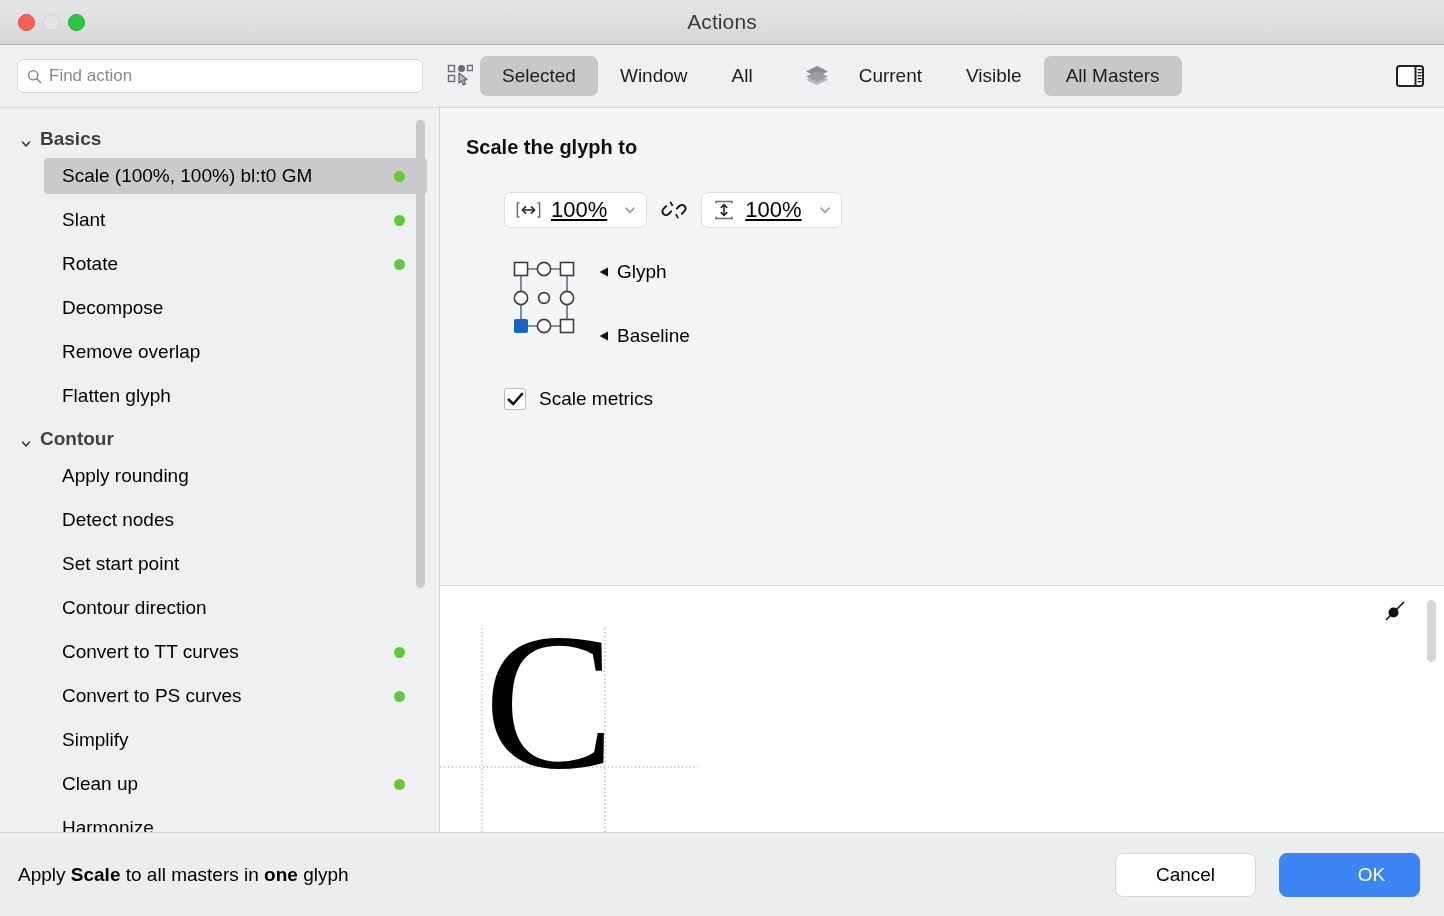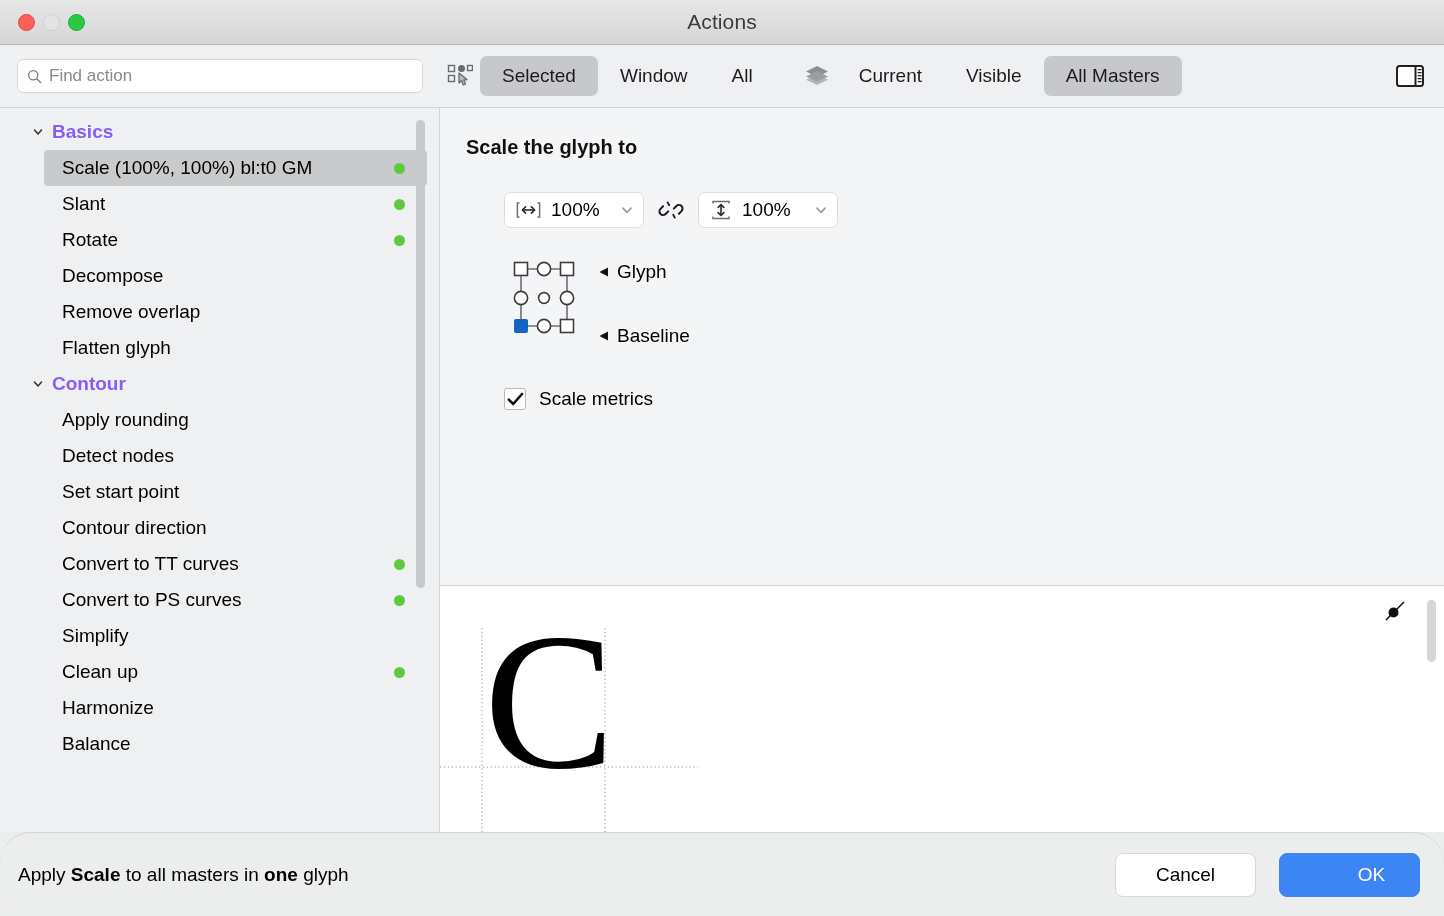--- a/index.html
+++ b/index.html
@@ -156,37 +156,37 @@
     overflow: hidden;
   }
   #sidebar-scroll {
     position: absolute;
     inset: 0;
     overflow: hidden;
     padding-top: 6px;
   }
   .group-header {
     display: flex;
-    align-items: center;
+    align-items: flex-end;
     gap: 8px;
     height: 36px;
-    padding-left: 32px;
+    padding-left: 20px;
     font-size: 19px;
     font-weight: bold;
-    color: #8b5cf6;
+    color: #404040;
   }
   .disclosure {
     width: 12px;
     display: flex;
     align-items: center;
     justify-content: center;
   }
   .act-row {
     height: 36px;
-    margin: 0 12px 0 44px;
+    margin: 8px 12px 0 44px;
     display: flex;
     align-items: center;
     border-radius: 4px;
     padding: 0 12px 0 18px;
     position: relative;
   }
   .act-row.selected { background: #c8cacb; }
   .act-label {
     font-size: 19px;
     color: #000;
@@ -245,24 +245,25 @@
     border-radius: 7px;
     border: 1px solid #dcdddf;
     display: flex;
     align-items: center;
     padding: 0 9px 0 11px;
     gap: 10px;
     min-width: 140px;
   }
   .combo .field-icon { display: flex; align-items: center; flex: 0 0 auto; }
   .combo .val {
-    font-size: 19px;
+    font-size: 22px;
     color: #000;
     flex: 1;
     white-space: nowrap;
+    text-decoration: underline;
   }
   .combo .chev { display: flex; align-items: center; padding-left: 6px; }
 
   #link-btn { display: flex; align-items: center; justify-content: center; width: 26px; }
 
   
   #anchor-area {
     margin-top: 28px;
     margin-left: 38px;
     position: relative;
@@ -329,21 +330,20 @@
 
   
   #footer {
     height: 84px;
     flex: 0 0 84px;
     background: #eceded;
     border-top: 1px solid #d3d4d5;
     display: flex;
     align-items: center;
     padding: 0 24px 0 18px;
-    border-radius: 31px;
   }
   #footer-note {
     font-size: 19px;
     color: #000;
   }
   #footer-note b { font-weight: bold; }
   #footer-buttons {
     margin-left: auto;
     display: flex;
     align-items: center;

